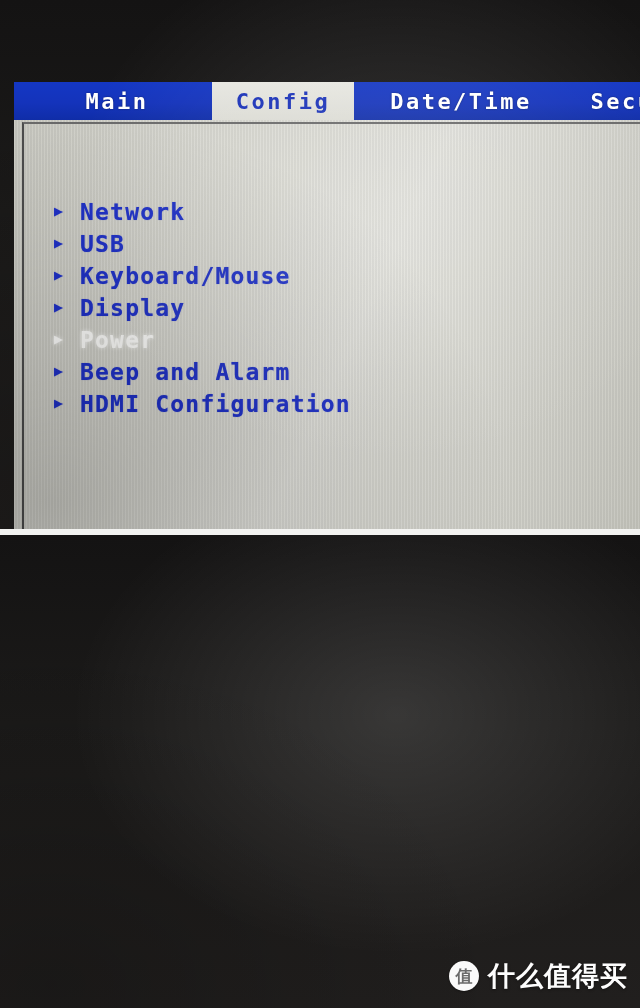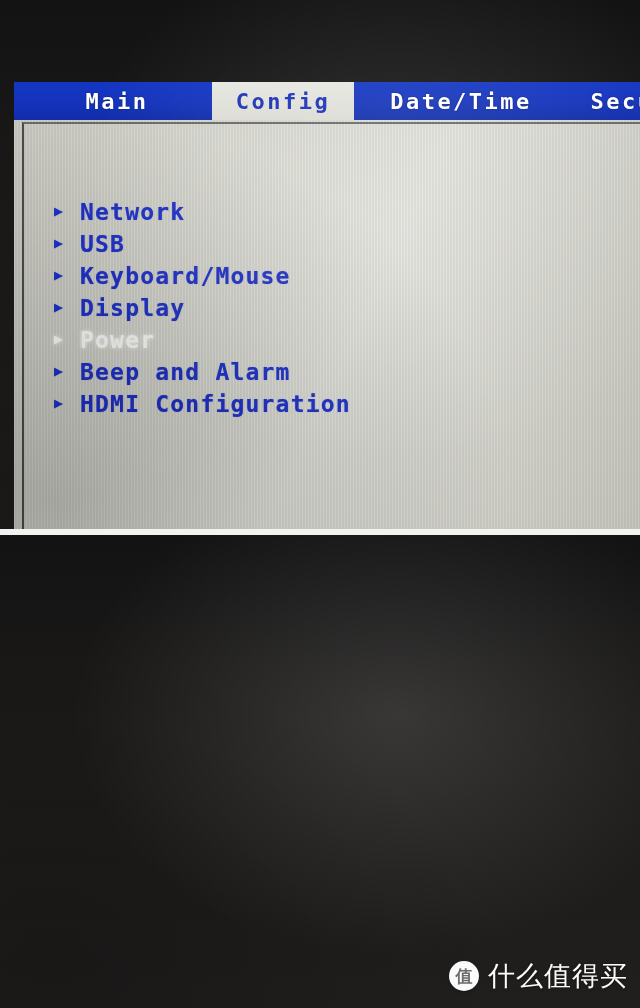--- a/index.html
+++ b/index.html
@@ -81,21 +81,21 @@
     font-family:"DejaVu Sans","Liberation Sans",sans-serif;
   }
   .wm-logo{
     width:30px;height:30px;border-radius:50%;
     background:#fafafa;color:#6b6b6b;
     display:flex;align-items:center;justify-content:center;
     font-size:17px;font-weight:700;
     box-shadow:0 1px 2px rgba(0,0,0,.35);
   }
   .wm-text{
-    color:#fdfdfd;font-size:27px;font-weight:400;letter-spacing:1px;
+    color:#fdfdfd;font-size:27px;font-weight:700;letter-spacing:1px;
     text-shadow:0 1px 3px rgba(0,0,0,.45);
   }
 
   
   .glare{
     position:absolute;inset:0;pointer-events:none;
     background:radial-gradient(ellipse at 62% 38%,rgba(255,255,255,.13) 0%,rgba(255,255,255,0) 58%),
                radial-gradient(ellipse at 8% 95%,rgba(0,0,0,.22) 0%,rgba(0,0,0,0) 55%);
   }
 </style>

